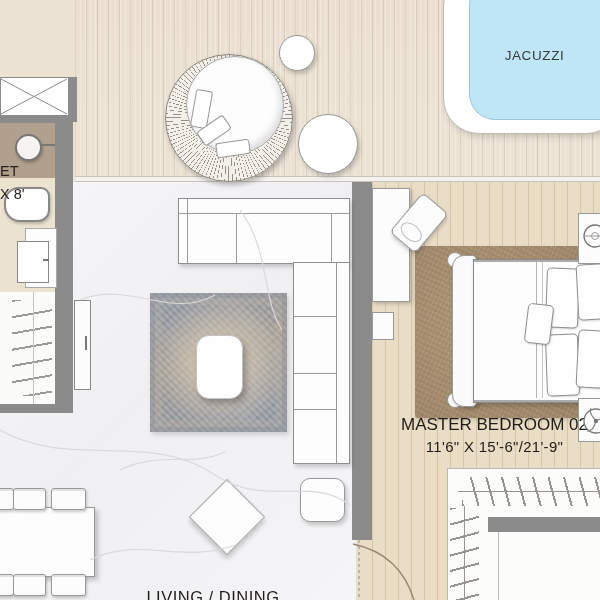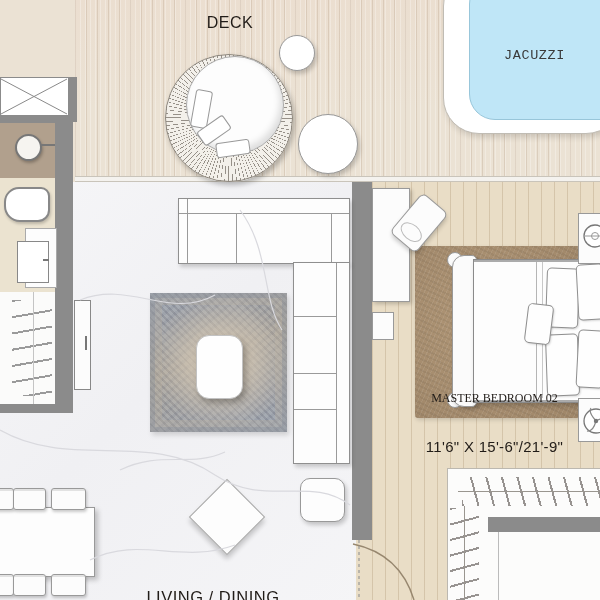--- a/index.html
+++ b/index.html
@@ -33,21 +33,21 @@
   .wic-wall{left:488px;top:517px;width:112px;height:15px;}
 
   .shaft{left:0;top:77px;width:68px;height:38px;background:#fff;border:1px solid #8b8b8b;z-index:1;}
 
   
   .jacuzzi-rim{left:443px;top:-30px;width:177px;height:162px;background:#fff;border:1px solid #c0bcb4;
      border-radius:36px;box-shadow:2px 3px 6px rgba(0,0,0,.15);z-index:3;}
   .jacuzzi-water{left:469px;top:-22px;width:162px;height:140px;background:var(--jacuzzi-water,#bfe6f7);
      border:1px solid #98c6da;border-radius:26px;z-index:3;}
   .jacuzzi-label{left:469px;top:48px;width:131px;text-align:center;font-size:13.5px;letter-spacing:.6px;
-     color:#3a3a3a;z-index:4;font-family:Liberation Mono, monospace;}
+     color:#3a3a3a;z-index:4;}
 
   
   .daybed{left:165px;top:54px;width:126px;height:126px;border-radius:50%;
      background:repeating-conic-gradient(#969088 0 .6deg,#f3f0ea .6deg 3.6deg);
      border:1px solid #8d877e;box-shadow:2px 3px 5px rgba(0,0,0,.25);z-index:3;}
   .daybed-cushion{left:186px;top:56px;width:96px;height:96px;border-radius:50%;background:#fdfdfd;
      border:1px solid #aaa;box-shadow:inset -3px -4px 7px rgba(0,0,0,.13);z-index:3;}
   .daybed-pillow{background:#fff;border:1px solid #999;border-radius:3px;z-index:4;}
   .dp1{left:193px;top:90px;width:15px;height:36px;transform:rotate(10deg);}
   .dp2{left:198px;top:122px;width:30px;height:15px;transform:rotate(-35deg);}
@@ -136,21 +136,21 @@
   .fold2{left:542px;top:262px;width:1px;height:136px;background:#c8c8c8;z-index:4;}
   .pillow{background:#fefefe;border:1px solid #8e8e8e;border-radius:5px;
      box-shadow:1px 1px 2px rgba(0,0,0,.15);z-index:4;}
   .pw1{left:546px;top:268px;width:31px;height:58px;transform:rotate(2deg);}
   .pw2{left:546px;top:334px;width:31px;height:60px;transform:rotate(-2deg);}
   .pw3{left:526px;top:304px;width:24px;height:38px;transform:rotate(7deg);}
   .pw4{left:577px;top:264px;width:26px;height:54px;transform:rotate(-3deg);}
   .pw5{left:577px;top:330px;width:26px;height:56px;transform:rotate(3deg);}
   .nightstand-t{left:578px;top:213px;width:30px;height:49px;background:#fcfcfc;border:1px solid #999;z-index:3;}
   .nightstand-b{left:578px;top:398px;width:30px;height:42px;background:#fcfcfc;border:1px solid #999;z-index:3;}
-  .bed-name{left:392px;top:391px;width:205px;text-align:center;font-size:12px;z-index:4;color:#211c18;font-family:Liberation Serif, serif;}
+  .bed-name{left:392px;top:415px;width:205px;text-align:center;font-size:17px;z-index:4;color:#211c18;}
   .bed-dims{left:392px;top:438px;width:205px;text-align:center;font-size:15px;letter-spacing:.3px;z-index:4;color:#211c18;}
 
   
   .wic{left:447px;top:468px;width:153px;height:132px;background:#fcfcfb;
      border-left:1px solid #bcb8b0;border-top:1px solid #bcb8b0;z-index:1;}
   .wic-hangers-top{left:462px;top:477px;width:138px;height:29px;z-index:2;
      background:repeating-linear-gradient(75deg,#979390 0 2px,transparent 2px 15px);}
   .wic-rail-top{left:458px;top:491px;width:142px;height:1px;background:#9a968f;z-index:2;}
   .wic-hangers-left{left:450px;top:508px;width:29px;height:92px;z-index:2;
      background:repeating-linear-gradient(165deg,#979390 0 2px,transparent 2px 15px);}
@@ -179,34 +179,37 @@
   <div class="abs wall wall-toilet-top"></div>
   <div class="abs wall wall-left"></div>
   <div class="abs wall wall-left-b"></div>
   <div class="abs wall wall-main"></div>
 
   <div class="abs jacuzzi-rim"></div>
   <div class="abs jacuzzi-water"></div>
   <div class="abs jacuzzi-label">JACUZZI</div>
 
   <div class="abs deck-label">
-    <div>DECK</div>
   </div>
   <div class="abs daybed"></div>
   <div class="abs daybed-cushion"></div>
   <div class="abs daybed-pillow dp1"></div>
   <div class="abs daybed-pillow dp2"></div>
   <div class="abs daybed-pillow dp3"></div>
   <div class="abs circle table-s"></div>
   <div class="abs circle table-m"></div>
 
   <div class="abs toilet-top"></div>
   <div class="abs toilet-bottom"></div>
   <div class="abs sink"></div>
   <div class="abs faucet"></div>
+  <div class="abs toilet-label">
+    <div>ET</div>
+    <div>X 8'</div>
+  </div>
   <div class="abs toilet-fixture"></div>
   <div class="abs vanity-counter"></div>
   <div class="abs vanity-cab"></div>
   <div class="abs vanity-handle"></div>
 
   <div class="abs closet-left"></div>
   <div class="abs closet-hangers"></div>
   <div class="abs closet-divider"></div>
   <div class="abs closet-door"></div>
   <div class="abs door-handle"></div>

